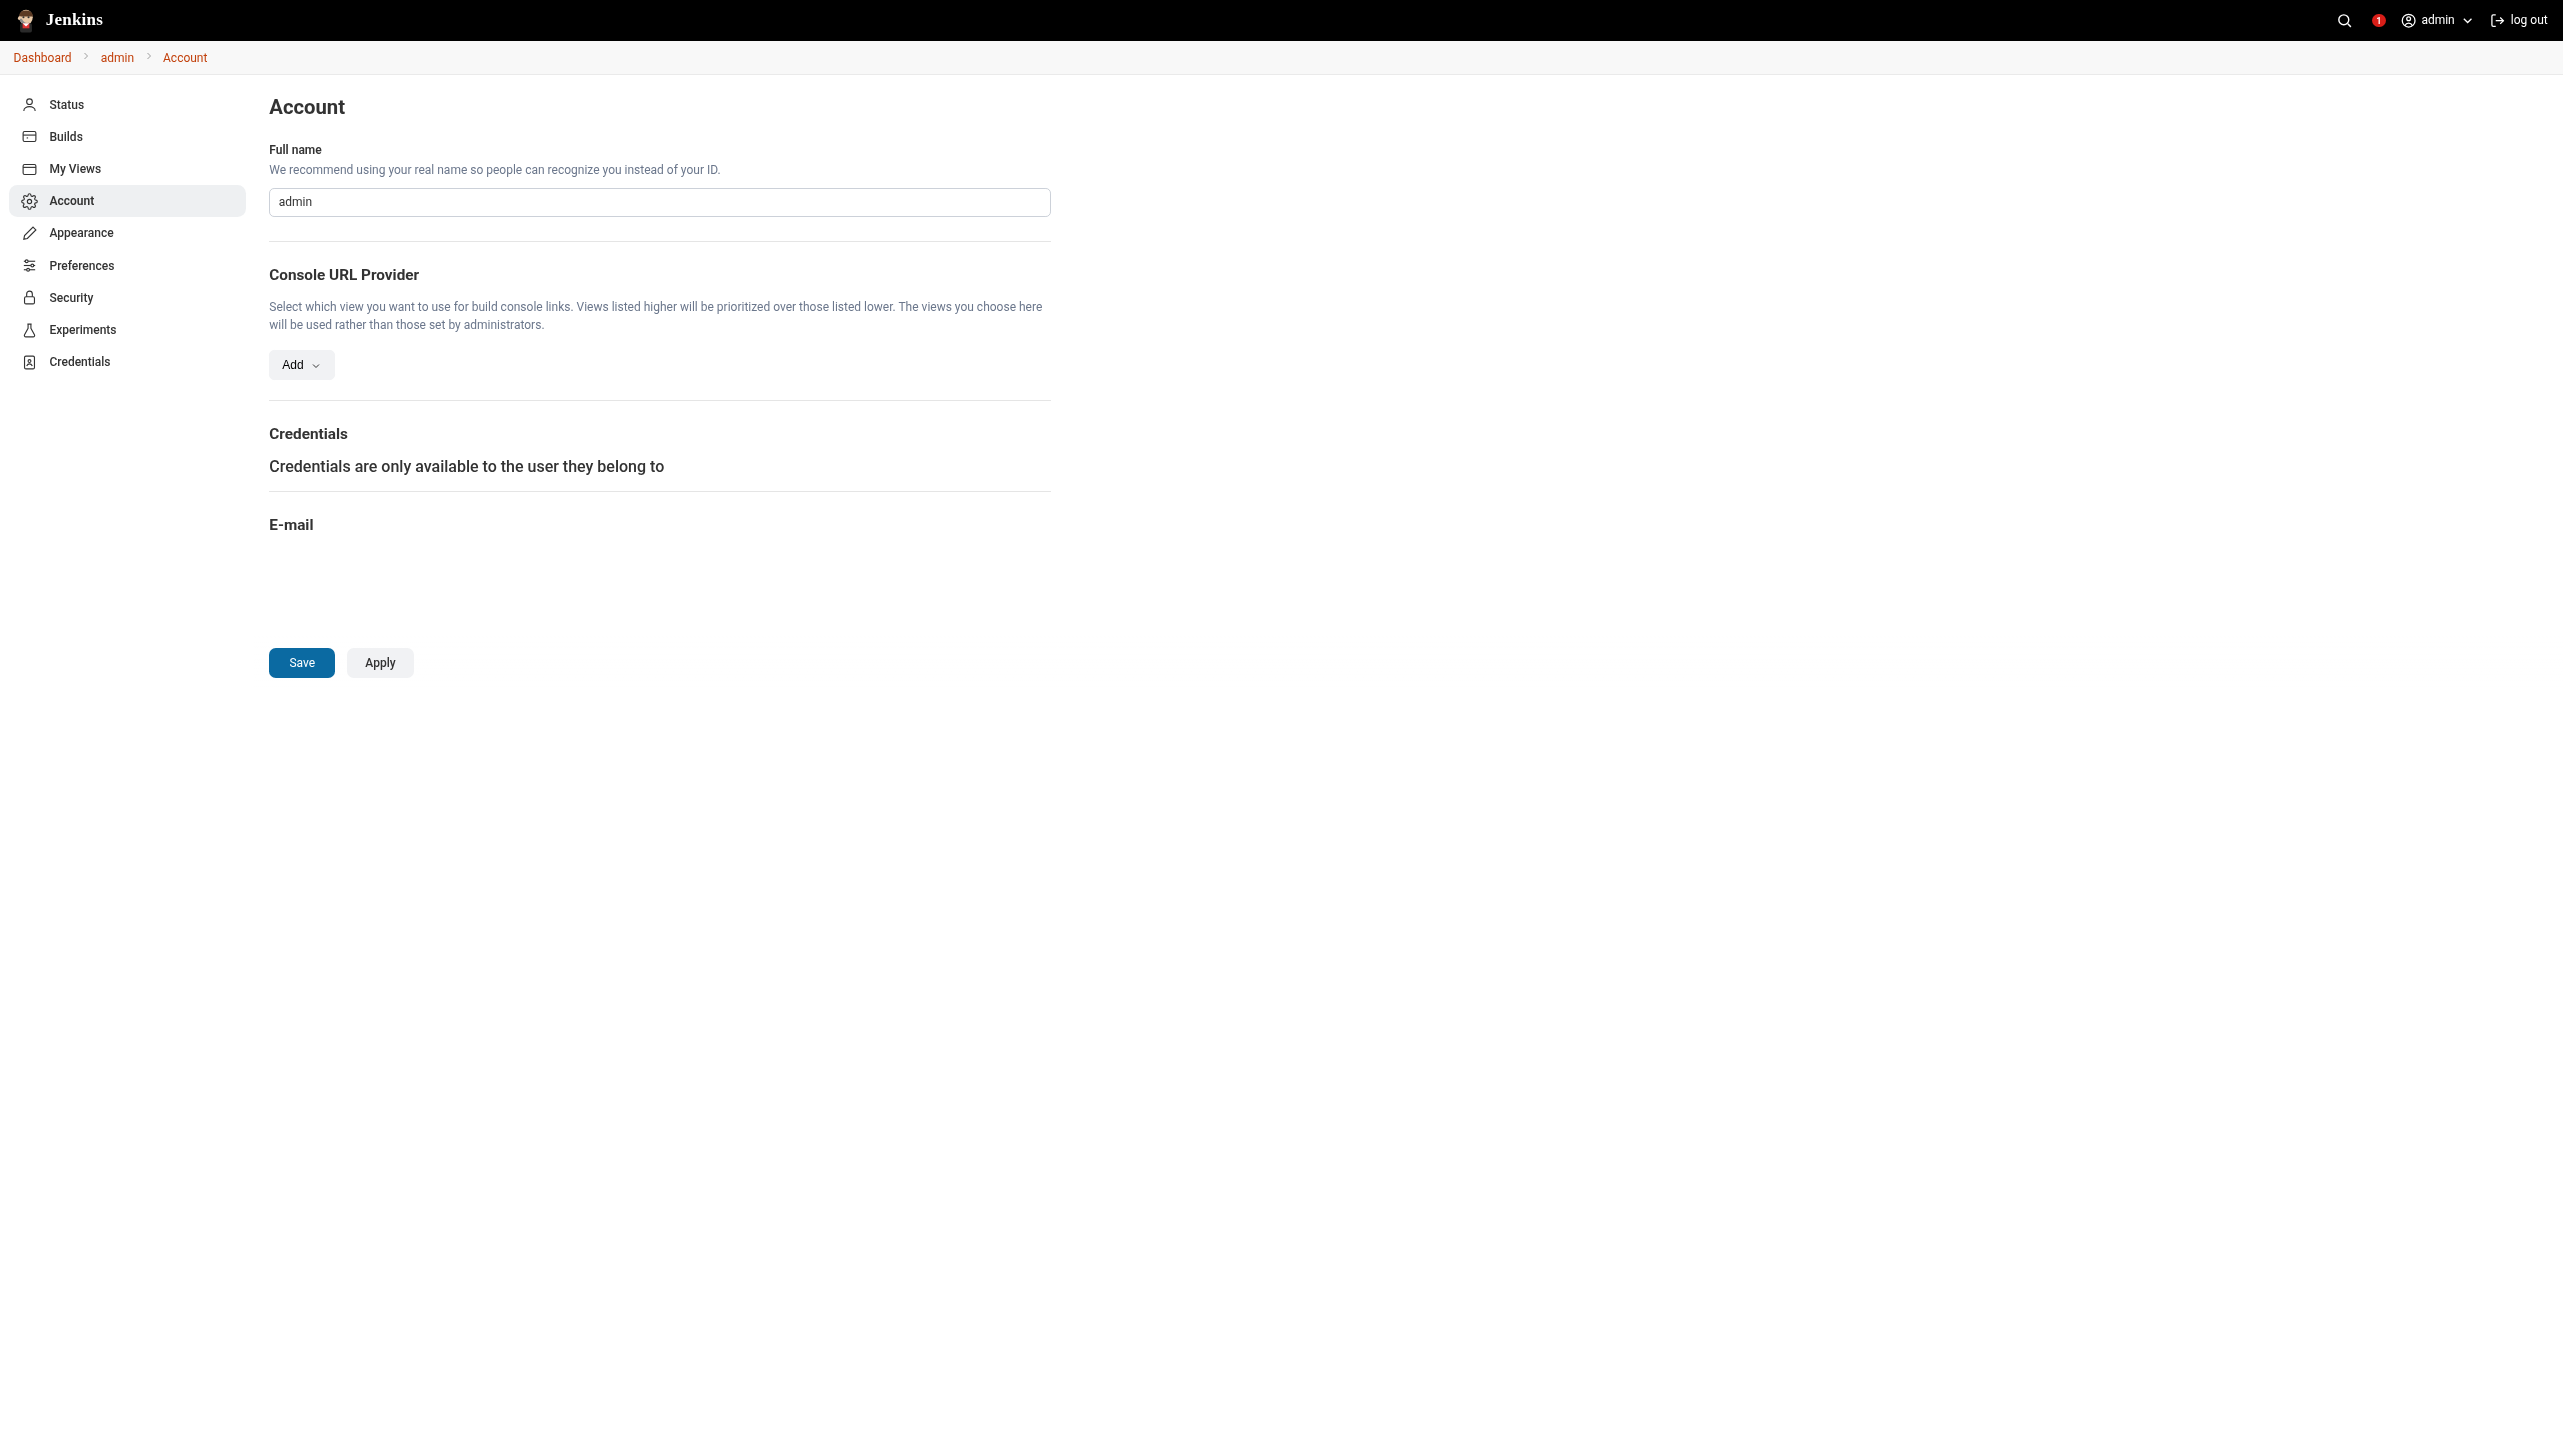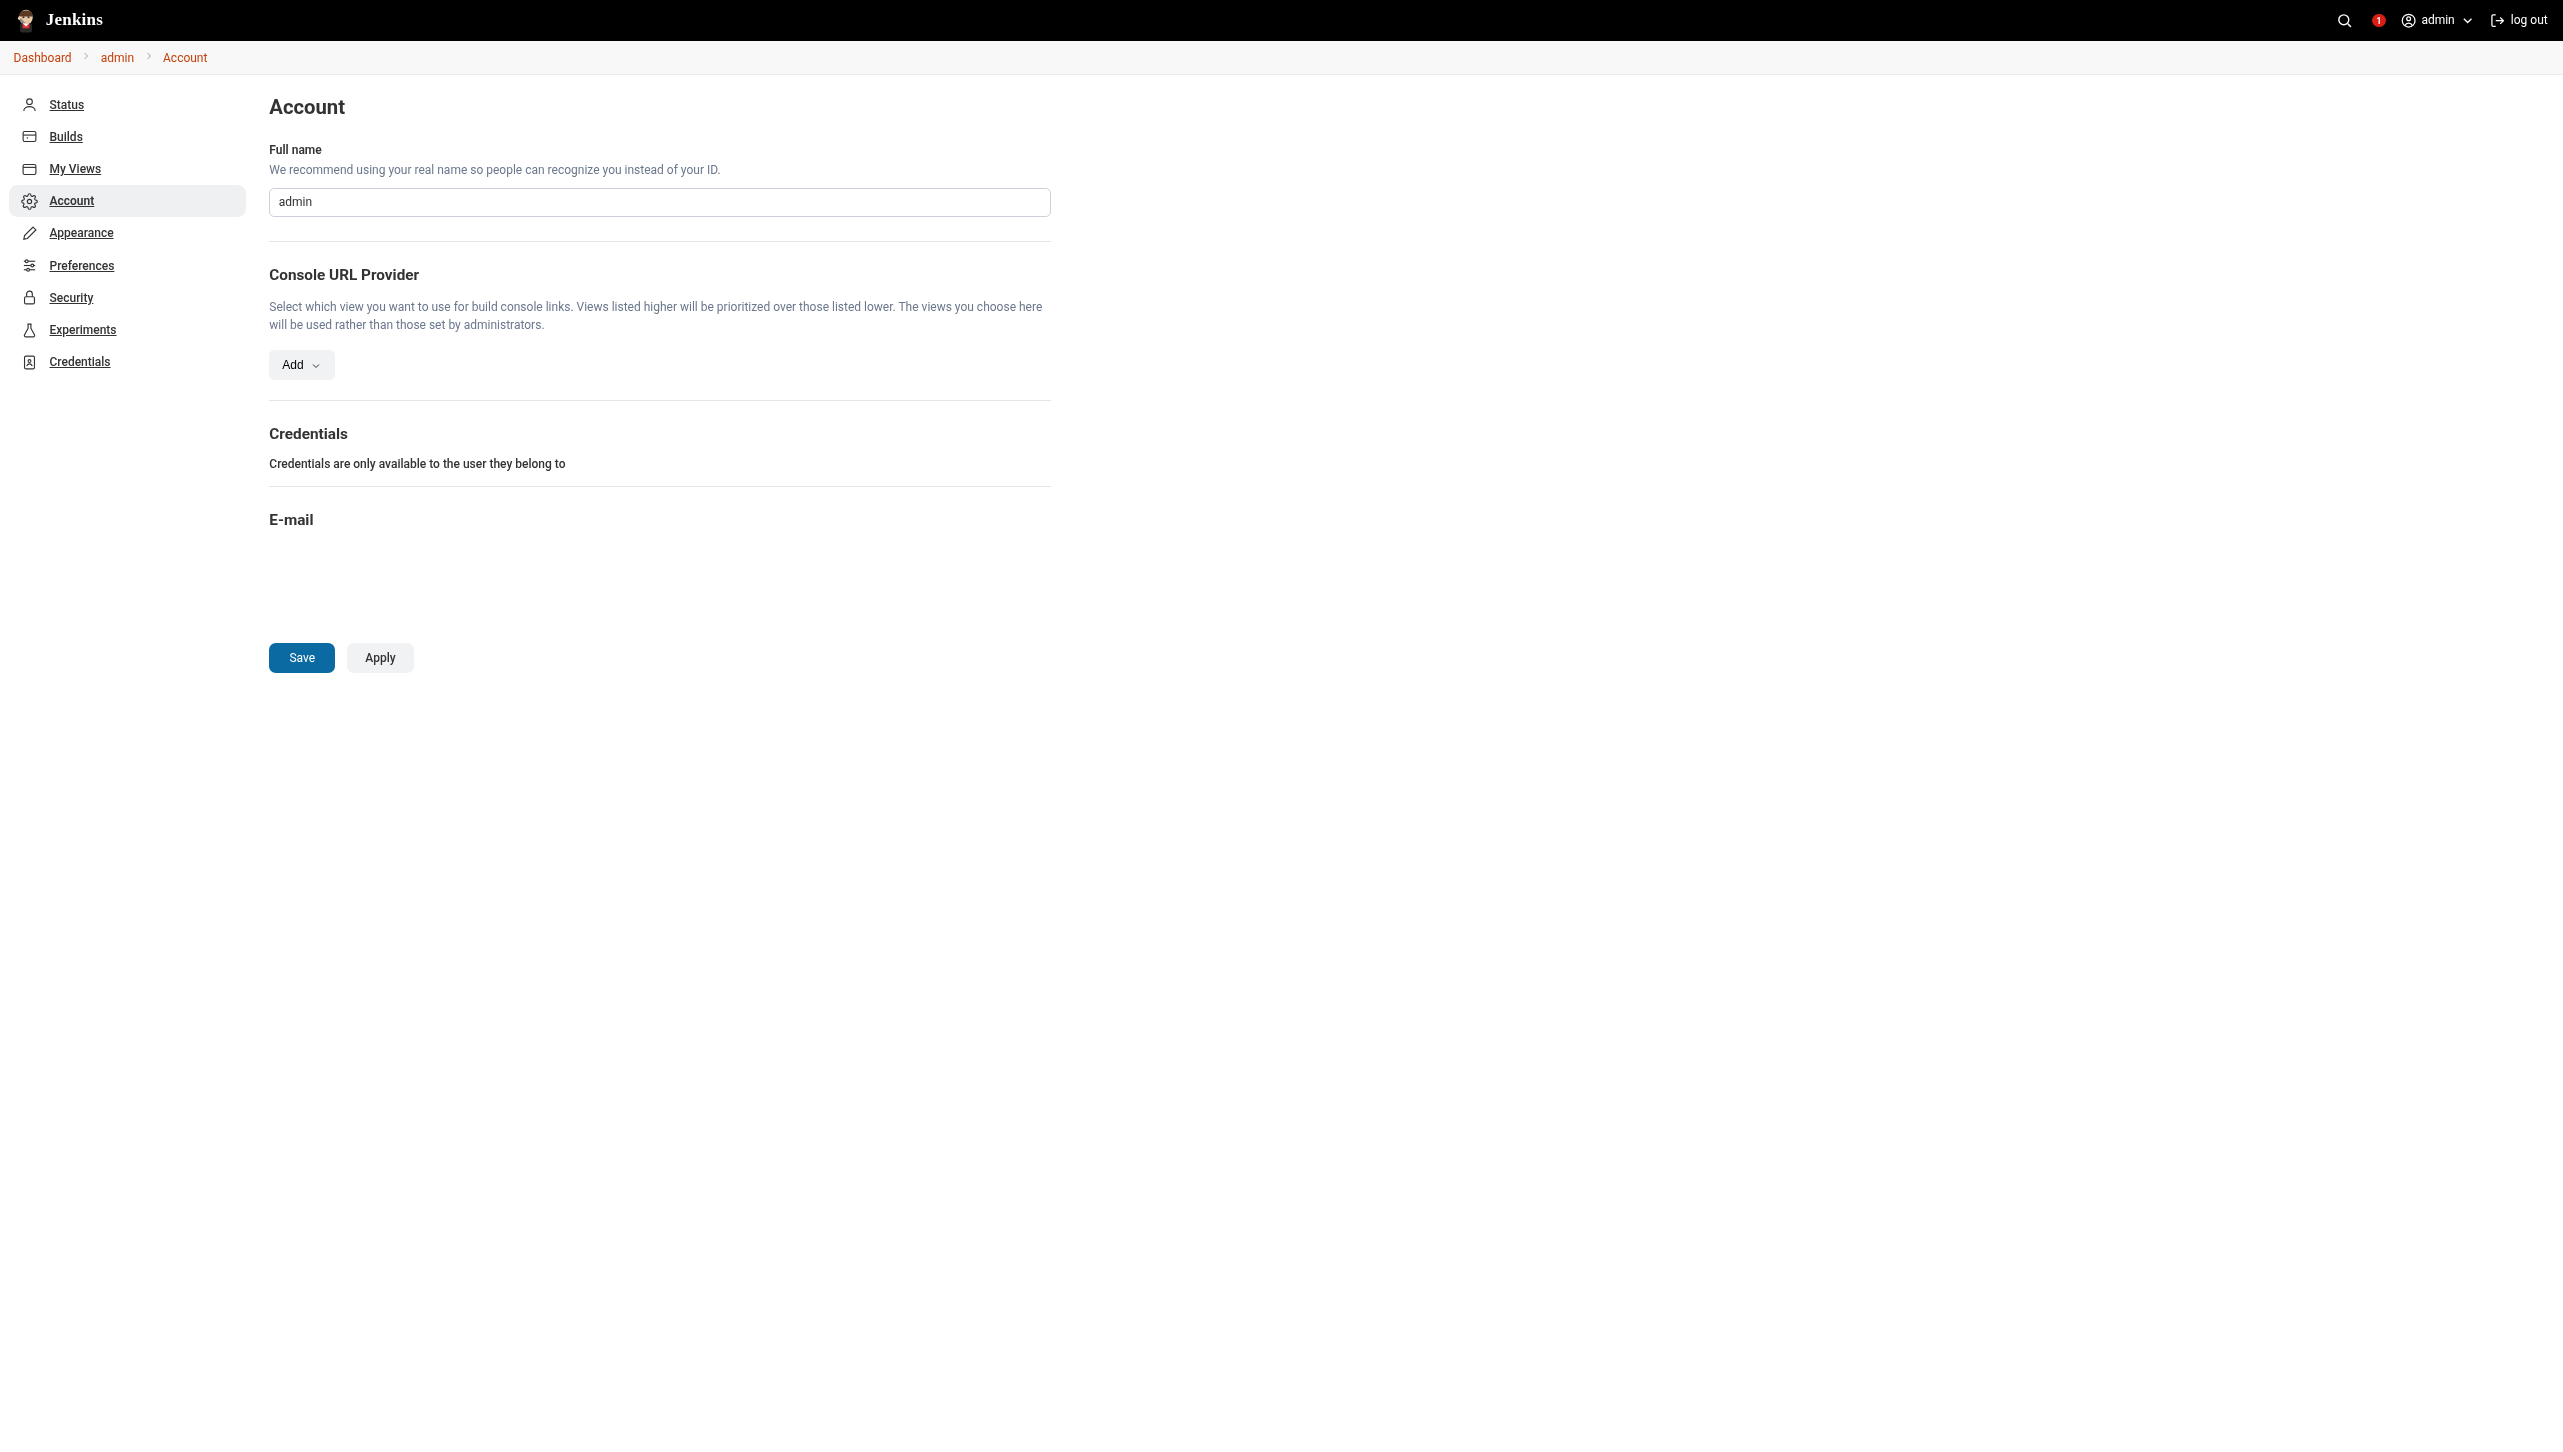--- a/index.html
+++ b/index.html
@@ -50,21 +50,21 @@
 
   
   .layout { display:flex; height: calc(100% - 75px); }
   .sidebar {
     width: 254px; flex-shrink:0;
     padding: 13.6px 8.5px;
   }
   .nav-item {
     display:flex; align-items:center; gap:12px;
     padding: 7.6px 12px; border-radius:8.5px; cursor:pointer;
-    font-size:12px; color:#333; font-weight:500;text-decoration:underline;
+    font-size:12px; color:#333; font-weight:500;
   }
   .nav-item.active { background:#eef0f2; font-weight:600; }
   .nav-item svg { width:17px; height:17px; stroke:#333; fill:none; stroke-width:1.6; }
 
   .content-wrapper { flex:1; overflow-y:auto; position:relative; }
   .content {
     max-width: 822px;
     padding: 20.3px 25.4px 102px 15.3px;
   }
 
@@ -88,21 +88,21 @@
   h2.section-title { font-size:15.3px; font-weight:700; margin-bottom: 13.6px; }
   .section-help { color:#6b778c; font-size:12px; line-height:1.55; margin-bottom:15.3px; max-width: 797px;}
 
   .add-btn {
     display:inline-flex; align-items:flex-end; gap:6.8px;
     background:#f1f2f4; border:0.8px solid #f1f2f4; border-radius:5.1px;
     padding:6.8px 12px; font-size:12px; cursor:pointer;
   }
   .add-btn svg { width:12px; height:12px; stroke:#333; }
 
-  .section-note { font-size:12px; font-weight:500; color:#333; margin-bottom: 8.5px; }
+  .section-note { font-size:16px; font-weight:500; color:#333; margin-bottom: 8.5px; }
 
   
   .bottom-bar {
     position: sticky;
     bottom: 0; left: 0; right: 0;
     padding: 12px 0 12px 15.3px;
     display:flex; gap:12px;
     background: linear-gradient(to bottom, rgba(255,255,255,0.2) 0%, rgba(255,255,255,0.95) 30%, #fff 100%);
     backdrop-filter: blur(0.8px);
   }

